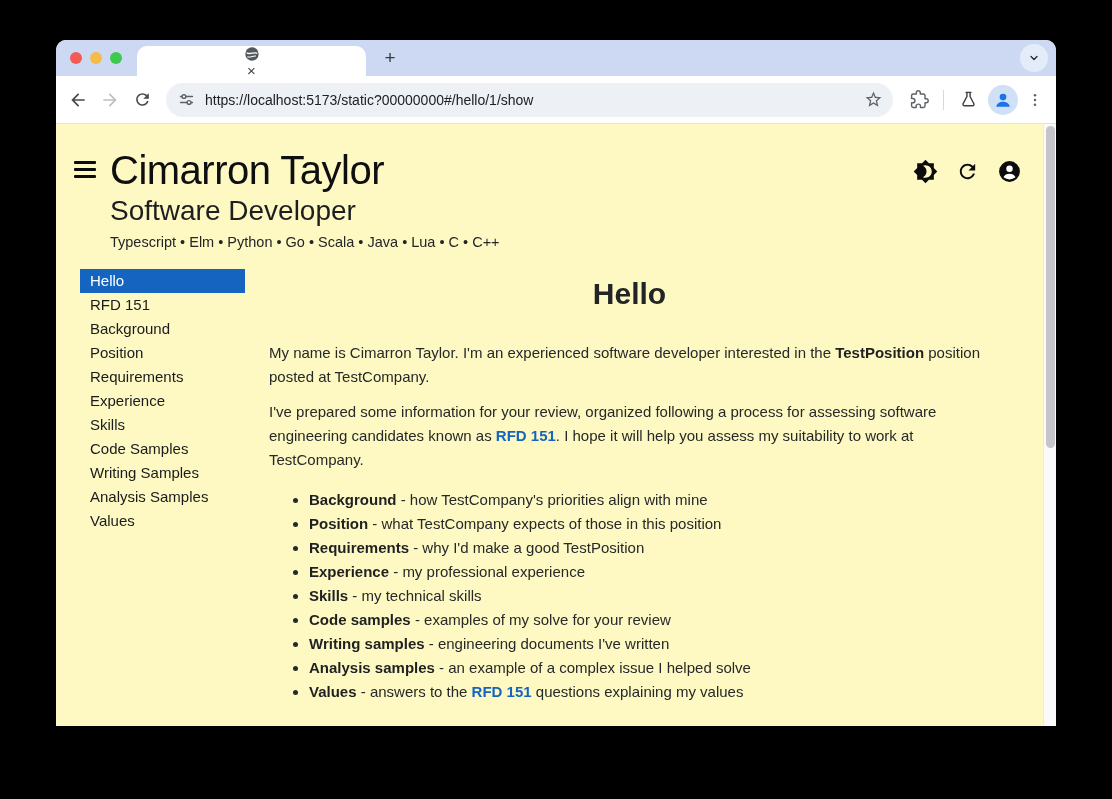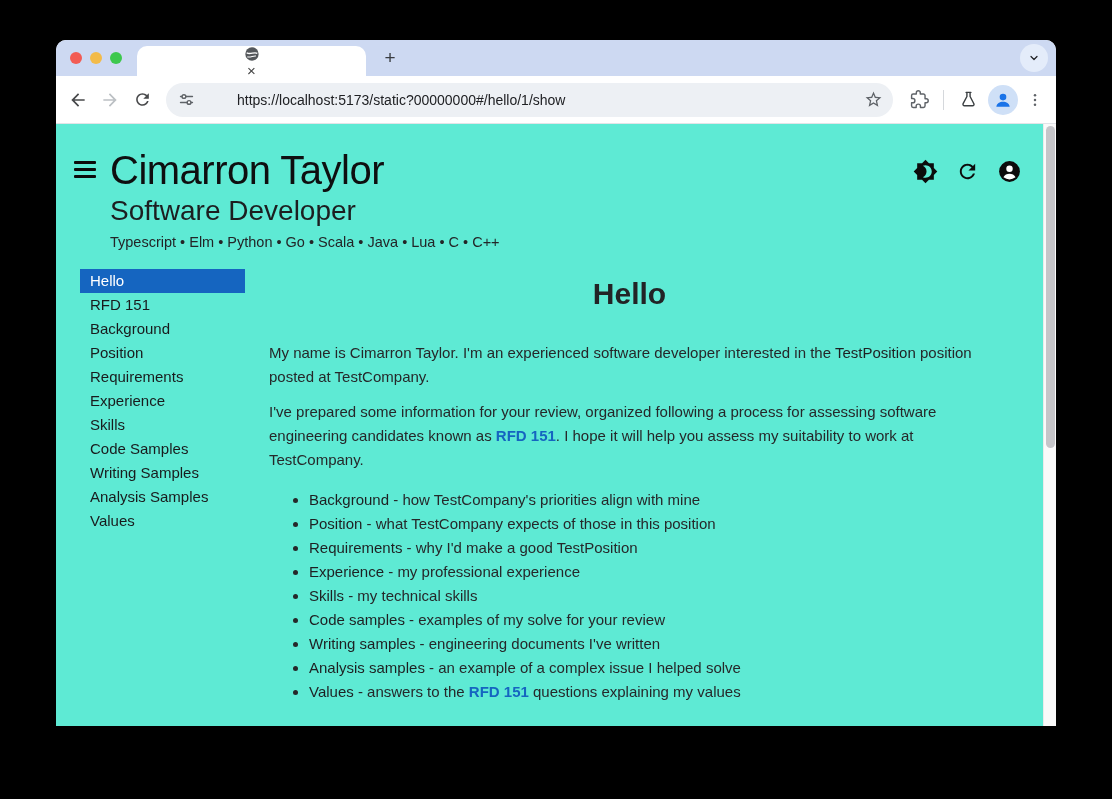--- a/index.html
+++ b/index.html
@@ -26,48 +26,48 @@
     font-size:19px;line-height:22px;text-align:center;color:#3a3d42;cursor:pointer;}
   .tab-chevron{position:absolute;right:8px;top:4px;width:28px;height:28px;border-radius:50%;
     background:#e4ecfa;display:flex;align-items:center;justify-content:center;cursor:pointer;}
 
   
   .toolbar{height:48px;background:#fff;display:flex;align-items:center;padding:0 8px 0 6px;
     border-bottom:1px solid #e2e4e8;}
   .tbtn{width:32px;height:32px;border-radius:50%;display:flex;align-items:center;justify-content:center;
     flex-shrink:0;cursor:pointer;}
   .omnibox{flex:1;height:34px;background:#edf0f4;border-radius:17px;display:flex;align-items:center;
-    padding:0 10px 0 12px;margin:0 10px 0 8px;min-width:0;gap:32px;}
+    padding:0 10px 0 12px;margin:0 10px 0 8px;min-width:0;}
   .url-text{font-size:14px;color:#202124;margin-left:10px;flex:1;white-space:nowrap;overflow:hidden;}
   .sep{width:1px;height:20px;background:#d5d8dc;margin:0 8px;flex-shrink:0;}
   .avatar-btn{width:30px;height:30px;border-radius:50%;background:#cfe0f7;display:flex;
     align-items:center;justify-content:center;flex-shrink:0;margin:0 4px;cursor:pointer;}
 
   
-  .content{position:relative;height:602px;background:#5eead4;}
+  .content{position:relative;height:602px;background:#fef9c3;}
   .page-header{position:relative;padding:24px 0 0 18px;}
   .hamburger{position:absolute;left:18px;top:37px;width:22px;height:18px;cursor:pointer;}
   .hamburger div{height:2.6px;background:#0b0b0b;margin-bottom:4.6px;border-radius:1px;}
   .title-block{margin-left:36px;}
   .page-name{font-size:40px;font-weight:500;color:#0e0f10;margin:0;line-height:1.1;letter-spacing:-0.5px;}
   .page-role{font-size:28px;color:#1c1e20;margin-top:3px;}
   .page-skills{font-size:14.5px;color:#232527;margin-top:7px;}
   .header-icons{position:absolute;right:34px;top:34px;display:flex;gap:16px;}
   .hicon{width:26px;height:26px;display:flex;align-items:center;justify-content:center;cursor:pointer;}
 
   .body-row{display:flex;margin-top:19px;padding-left:24px;}
   .side-menu{width:165px;flex-shrink:0;list-style:none;margin:0;padding:0;}
   .side-item{font-size:15px;line-height:24px;padding-left:10px;color:#191b1d;cursor:pointer;white-space:nowrap;}
   .side-item.selected{background:var(--accent);color:#fff;}
   .main-col{flex:1;padding-left:24px;padding-right:66px;color:#26282a;}
   .main-title{text-align:center;font-size:30px;font-weight:700;color:#222426;margin:8px 0 30px;}
   .main-col p{font-size:15px;line-height:24px;margin:0 0 11px;}
   .topics{margin:16px 0 0;padding-left:40px;}
   .topics li{font-size:15px;line-height:24px;}
-  strong{font-weight:400;color:#1e2022;}
+  strong{font-weight:700;color:#1e2022;}
   a.link{color:var(--link);font-weight:700;text-decoration:none;}
 
   
   .scrollbar{position:absolute;right:0;top:0;bottom:0;width:13px;background:#fafafa;
     border-left:1px solid #ebebeb;}
   .scroll-thumb{position:absolute;left:2px;top:2px;width:9px;height:322px;background:#c5c5c9;
     border-radius:5px;cursor:pointer;}
 </style>
 </head>
 <body>

